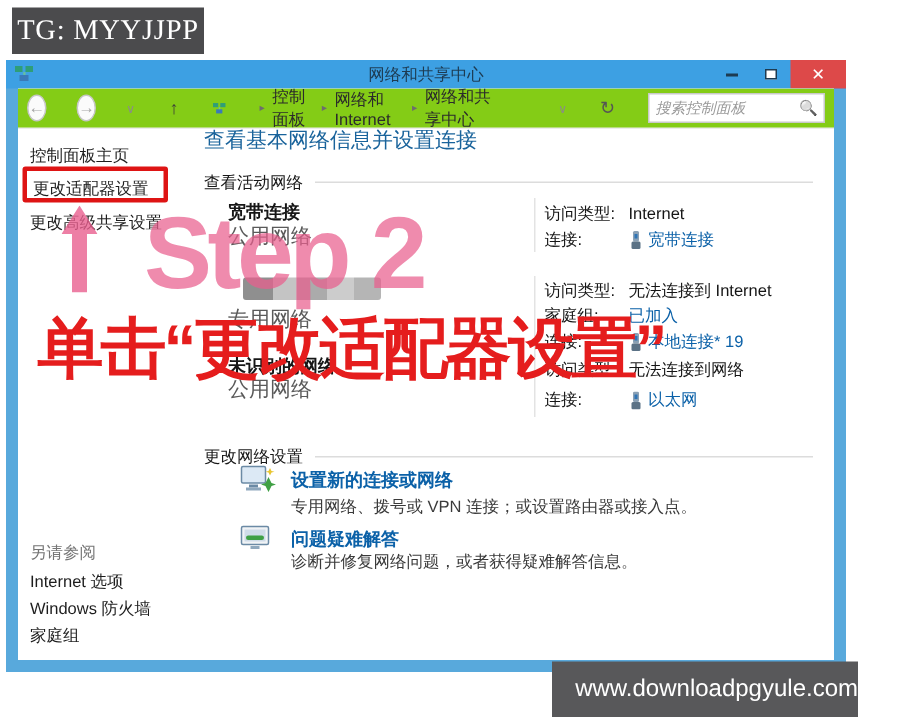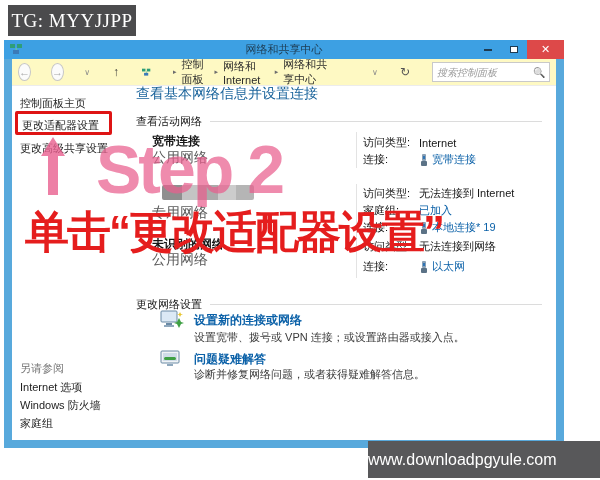--- a/index.html
+++ b/index.html
@@ -19,21 +19,21 @@
   .win-title { position:absolute; left:0; right:0; text-align:center; font-size:11px; color:#1d3b52; }
   .controls { position:absolute; right:0; top:0; height:19px; display:flex; align-items:center; }
   .ctl { width:26px; height:19px; display:flex; align-items:center; justify-content:center; color:#1d3b52; cursor:default; }
   .ctl-min i { display:block; width:8px; border-bottom:2px solid #1d3b52; }
   .ctl-max i { display:block; width:8px; height:7px; border:1px solid #1d3b52; background:#fff; }
   .ctl-close { width:37px; background:#dd4949; color:#fff; font-size:11px; font-weight:bold; }
 
   .win-body { position:absolute; left:8px; right:8px; top:19px; bottom:8px; background:#fff; overflow:hidden; }
 
   
-  .toolbar { position:absolute; left:0; right:0; top:0; height:27px; background:#fef9c3;
+  .toolbar { position:absolute; left:0; right:0; top:0; height:27px; background:#84cc16;
              border-bottom:1px solid #ececec; display:flex; align-items:center; padding:0 6px; gap:20px; }
   .navbtn { width:18px; height:18px; border-radius:50%; border:1px solid #c6c6c6; color:#a8a8a8;
             display:flex; align-items:center; justify-content:center; font-size:11px; background:#fbfbfb; }
   .navbtn.back::after { content:"\2190"; }
   .navbtn.fwd::after { content:"\2192"; }
   .tinycaret { color:#8b8b8b; font-size:8px; }
   .tinycaret::after { content:"\2228"; }
   .upbtn { color:#3a3a3a; font-size:12px; padding:0 3px; }
   .upbtn::after { content:"\2191"; }
   .crumbs { display:flex; align-items:center; gap:5px; font-size:11px; color:#2b2b2b; margin-left:2px; }
@@ -71,22 +71,22 @@
 
   
   .redbox { left:15px; top:111px; width:97px; height:24px; border:3px solid #de1414; border-radius:2px; z-index:50; }
   .pink-arrow { left:41px; top:137px; z-index:50; }
   .step-label { left:96px; top:130px; font-size:68px; font-weight:bold; letter-spacing:-3px;
                 color:#e95f8e; opacity:0.72; z-index:50; white-space:nowrap; }
   .instruction { left:25px; top:203px; font-size:44px; font-weight:bold; letter-spacing:-2px;
                  color:#e51d1d; z-index:51; white-space:nowrap; }
 
   
-  .watermark { left:368px; top:441px; width:232px; height:37px; background:#58585a; color:#fff;
-               font-size:16px; line-height:37px; text-align:left; z-index:60; }
+  .watermark { left:368px; top:441px; width:204px; height:37px; background:#58585a; color:#fff;
+               font-size:16px; line-height:37px; text-align:right; z-index:60; }
 </style>
 </head>
 <body>
 
 <div class="abs tg-badge">TG: MYYJJPP</div>
 
 <div class="abs window">
   <div class="titlebar">
     <svg class="app-icon" width="13" height="11" viewBox="0 0 13 11">
       <rect x="0" y="0" width="5" height="4" fill="#2f9e77"></rect>
@@ -212,21 +212,21 @@
     </div>
 
     <svg class="abs" style="left:148px;top:251px;" width="24" height="20" viewBox="0 0 24 20">
       <rect x="1" y="1" width="16" height="11" rx="1" fill="#dce9f5" stroke="#6b8aa5"></rect>
       <rect x="6" y="13" width="6" height="2" fill="#6b8aa5"></rect>
         <rect x="4" y="15" width="10" height="2" fill="#8fa8bd"></rect>
       <polygon points="19,8 21,12 24,13 21,14 19,18 17,14 14,13 17,12" fill="#3fa044"></polygon>
       <polygon points="20,2 21,4 23,4.5 21,5 20,7 19,5 17,4.5 19,4" fill="#e8c531"></polygon>
     </svg>
     <span class="abs link task-link" style="left:182px;top:253px;">设置新的连接或网络</span>
-    <span class="abs task-desc" style="left:182px;top:271px;">设置宽带、拨号或 VPN 连接；或设置路由器或接入点。</span>
+    <span class="abs task-desc" style="left:182px;top:271px;">专用网络、拨号或 VPN 连接；或设置路由器或接入点。</span>
 
     <svg class="abs" style="left:148px;top:290px;" width="24" height="20" viewBox="0 0 24 20">
       <rect x="1" y="2" width="18" height="12" rx="1" fill="#f0f3f6" stroke="#6b8aa5"></rect>
       <rect x="3" y="4" width="14" height="8" fill="#cfdce8"></rect>
       <rect x="4" y="8" width="12" height="3" rx="1.5" fill="#3fa044"></rect>
       <rect x="7" y="15" width="6" height="2" fill="#8fa8bd"></rect>
     </svg>
     <span class="abs task-desc" style="left:182px;top:308px;">诊断并修复网络问题，或者获得疑难解答信息。</span>
     <span class="abs link task-link" style="left:182px;top:292px;">问题疑难解答</span>
   </div>

